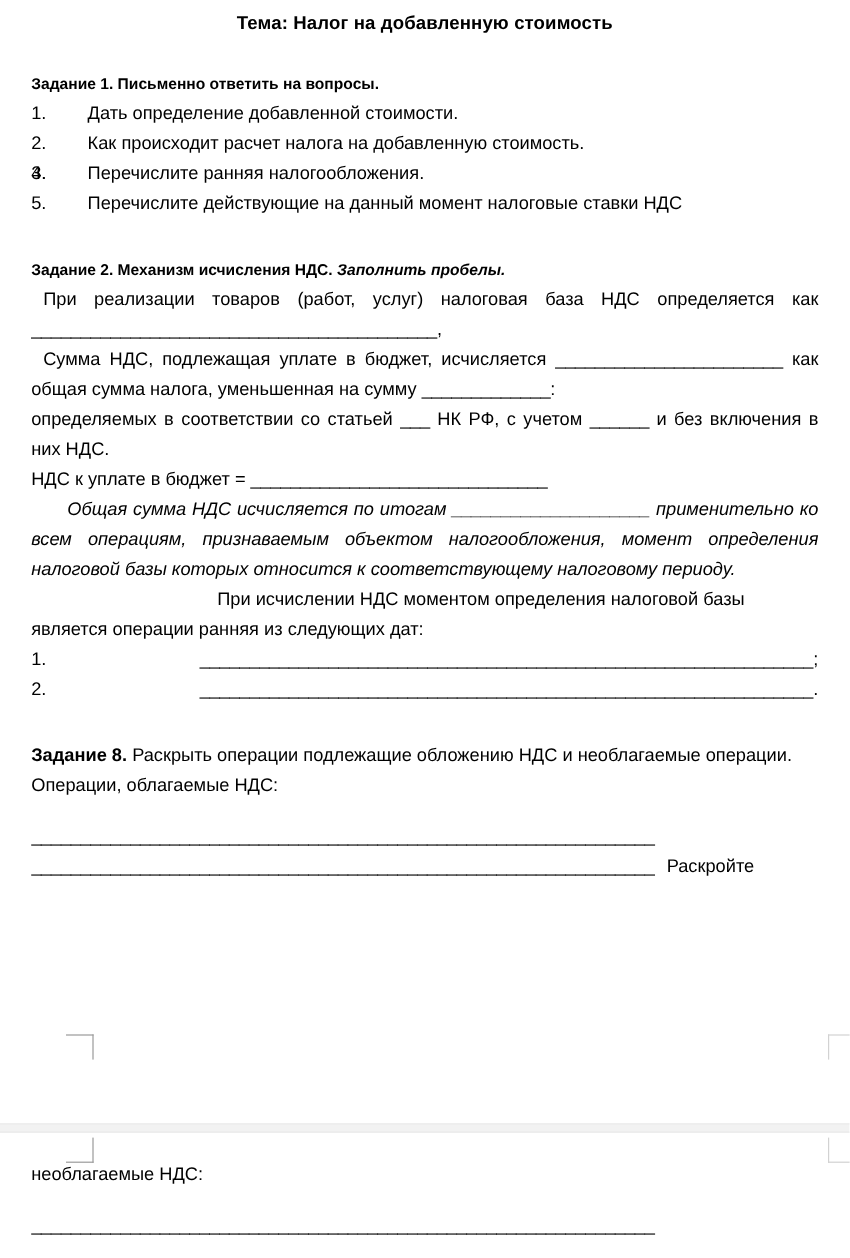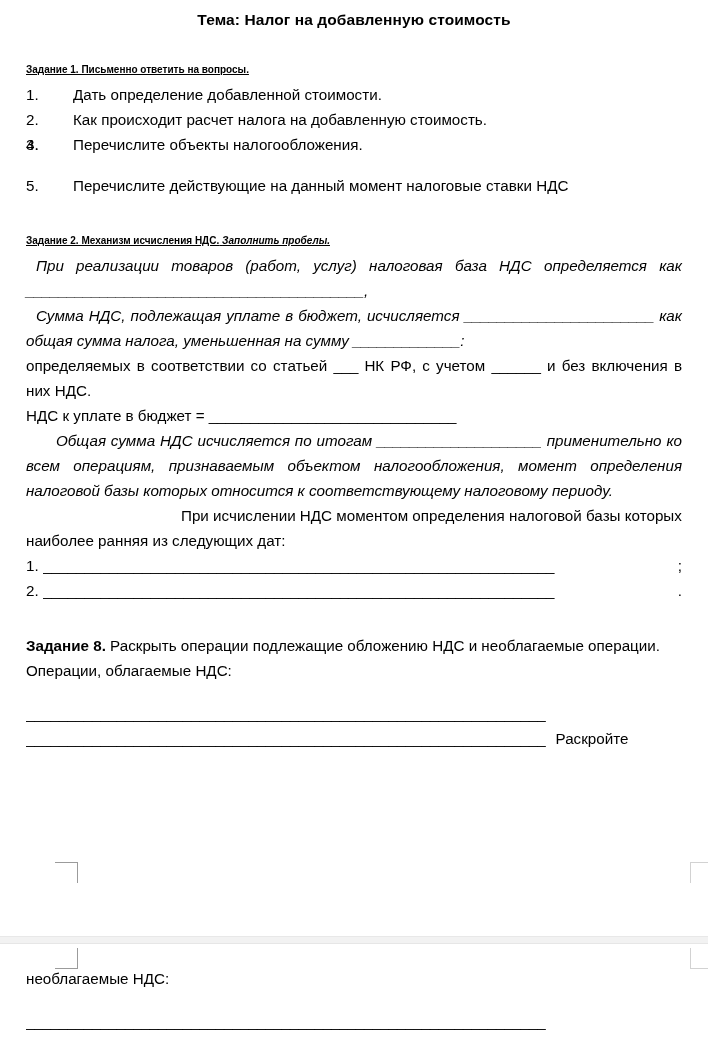--- a/index.html
+++ b/index.html
@@ -107,23 +107,22 @@
   .spacer-lg { height: 30px; }
 
   p {
     margin: 0;
     font-size: 15.2px;
     line-height: 25px;
   }
 
   .task-head {
     font-weight: bold;
-    font-size: 10px;
-    line-height: 25px;
-    text-decoration: underline;
+    font-size: 13px;
+    line-height: 25px;
   }
 
   .justify { text-align: justify; text-align-last: left; }
   .justify-all { text-align: justify; }
 
   
   .qlist {
     list-style: none;
     margin: 0;
     padding: 0;
@@ -137,28 +136,27 @@
   .qlist li .num {
     position: absolute;
     left: 0;
     top: 0;
     width: 28px;
   }
   .qlist li .qtext-justify {
     display: block;
     text-align: justify;
     text-align-last: left;
-    margin-top: 16px;
   }
   .bold { font-weight: bold; }
   .bold-ital { font-weight: bold; font-style: italic; margin-top: 24px; }
 
   .para-indent { text-indent: 30px; font-style: italic; }
   .para-indent-big { text-indent: 92px; }
-  .para-indent-sm { text-indent: 10px; font-style: italic; }
+  .para-indent-sm { text-indent: 10px; }
 
   .hang {
     padding-left: 63px;
     text-indent: -63px;
   }
 
   
   .blank { white-space: pre; letter-spacing: -0.2px; }
 
   
@@ -189,20 +187,21 @@
     align-items: baseline;
     font-size: 15.2px;
     line-height: 25px;
   }
   .numbered-rule .nr-num { width: 17px; flex: none; }
   .numbered-rule .nr-line {
     flex: 1 1 auto;
     white-space: nowrap;
     overflow: hidden;
     letter-spacing: -0.2px;
+    text-align: right;
   }
   .numbered-rule .nr-end { flex: none; }
 </style>
 </head>
 <body>
 
 <div class="doc-viewport">
 
   <div class="page page-one">
 
@@ -224,21 +223,21 @@
         </li>
         <li>
           <span class="num">2.</span>
           <span>Как происходит расчет налога на добавленную стоимость.</span>
         </li>
         <li>
           <span class="num">3.</span>
         </li>
         <li>
           <span class="num">4.</span>
-          <span>Перечислите объекты налогообложения.</span>
+          <span>Перечислите ранняя налогообложения.</span>
         </li>
         <li>
           <span class="num">5.</span>
           <span class="qtext-justify">Перечислите действующие на данный момент налоговые ставки НДС</span>
         </li>
       </ul>
 
       <div class="spacer-lg"></div>
 
       <p class="task-head justify-all">
@@ -260,21 +259,21 @@
 
       <p>
         <span>НДС к уплате в бюджет = </span><span class="blank">______________________________</span>
       </p>
 
       <p class="justify para-indent">
         <span>Общая сумма НДС исчисляется по итогам </span><span class="blank">____________________</span><span> применительно ко всем операциям, признаваемым объектом налогообложения, момент определения налоговой базы которых относится к соответствующему налоговому периоду.</span>
       </p>
 
       <p class="para-indent-big">
-        <span class="hang">При исчислении НДС моментом определения налоговой базы которых наиболее ранняя из следующих дат:</span>
+        <span class="hang">При исчислении НДС моментом определения налоговой базы является операции ранняя из следующих дат:</span>
       </p>
 
       <div class="numbered-rule">
         <span class="nr-num">1.</span>
         <span class="nr-line">______________________________________________________________</span>
         <span class="nr-end">;</span>
       </div>
       <div class="numbered-rule">
         <span class="nr-num">2.</span>
         <span class="nr-line">______________________________________________________________</span>

